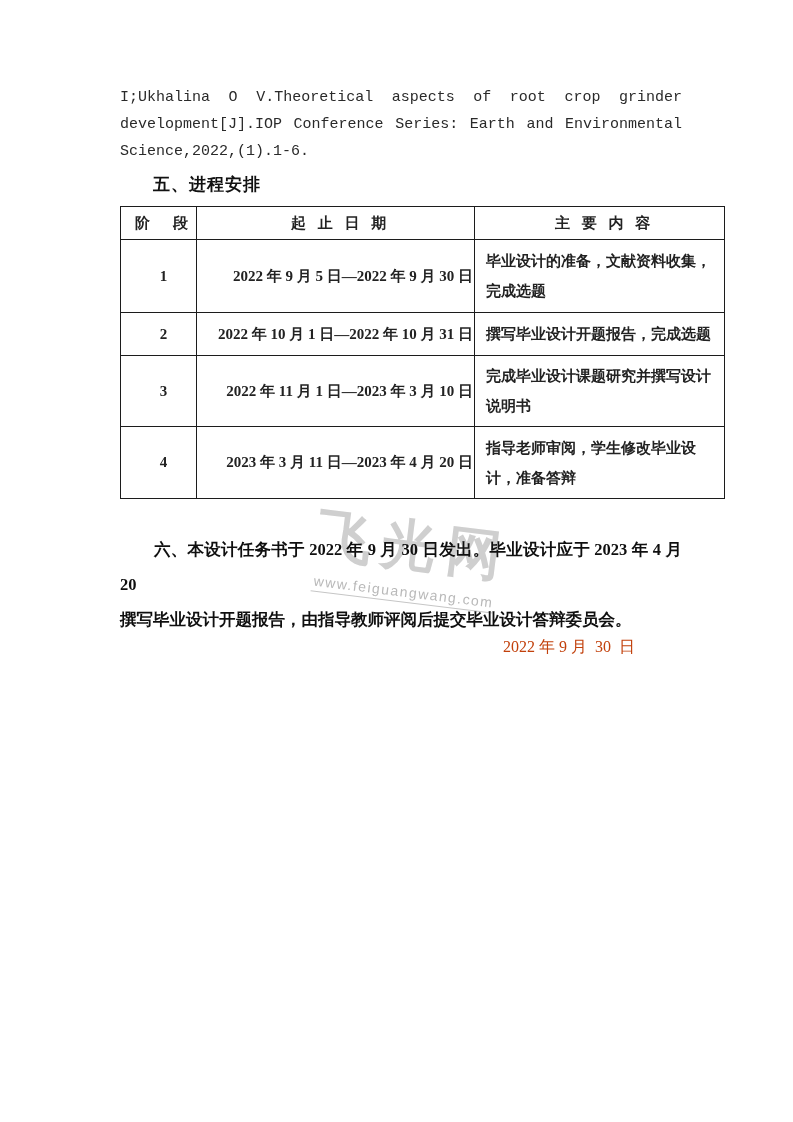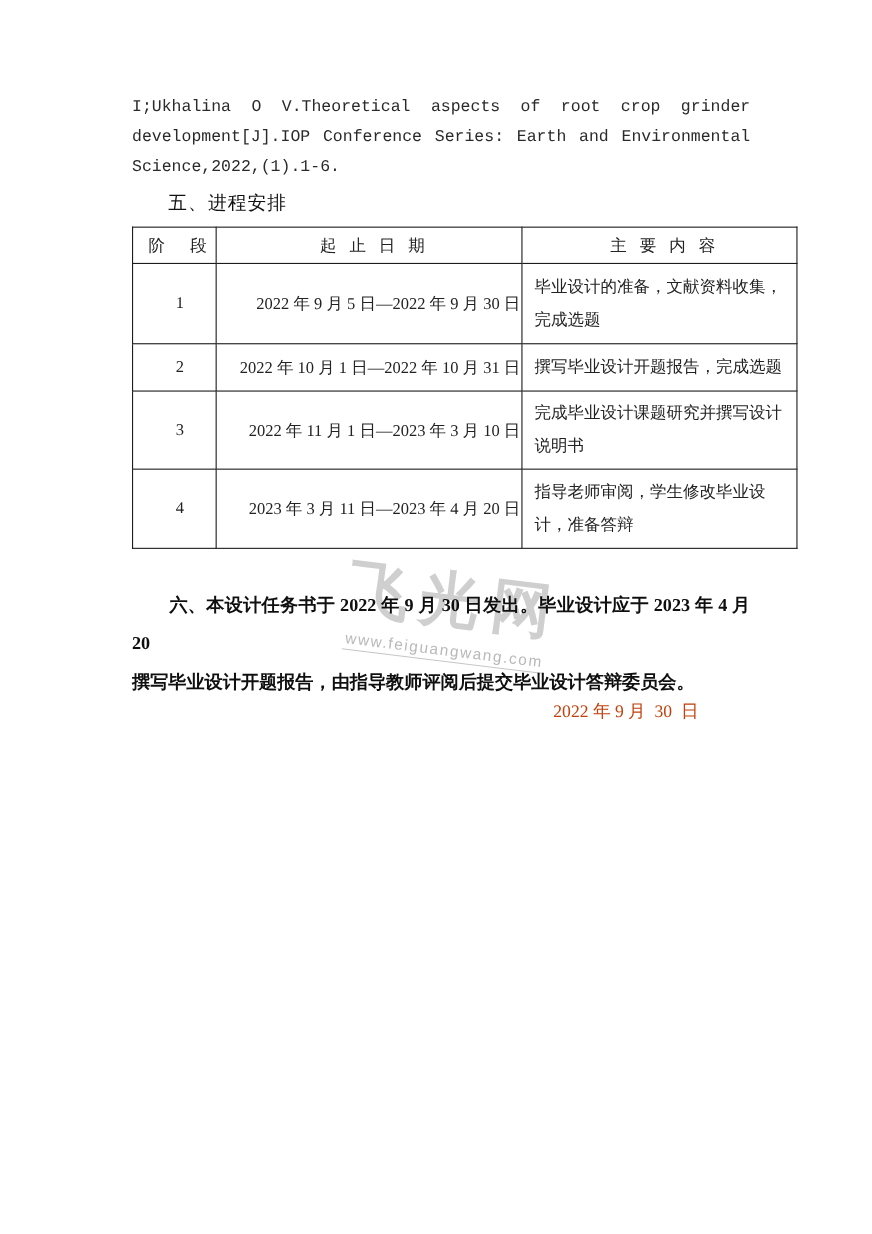--- a/index.html
+++ b/index.html
@@ -28,36 +28,36 @@
   }
   .line-just {
     text-align: justify;
     text-align-last: justify;
   }
   
   .sec5-heading {
     margin: 8px 0 0 0;
     padding-left: 33px;
     font-size: 17px;
-    font-weight: normal;
+    font-weight: bold;
     color: #111;
     letter-spacing: 1px;
   }
   
   table.schedule {
     margin-top: 10px;
     border-collapse: collapse;
     table-layout: fixed;
     width: 565px;
     font-size: 15px;
   }
   table.schedule th, table.schedule td {
     border: 1.6px solid #1c1c1c;
     vertical-align: middle;
-    font-weight: normal;
+    font-weight: bold;
     color: #222;
     padding-left: 11px;
   }
   th.col-stage   { width: 63px; }
   th.col-dates   { width: 265px; }
   th.col-content { width: 237px; }
   tr.header-row th {
     height: 30px;
     text-align: center;
     letter-spacing: 4px;

